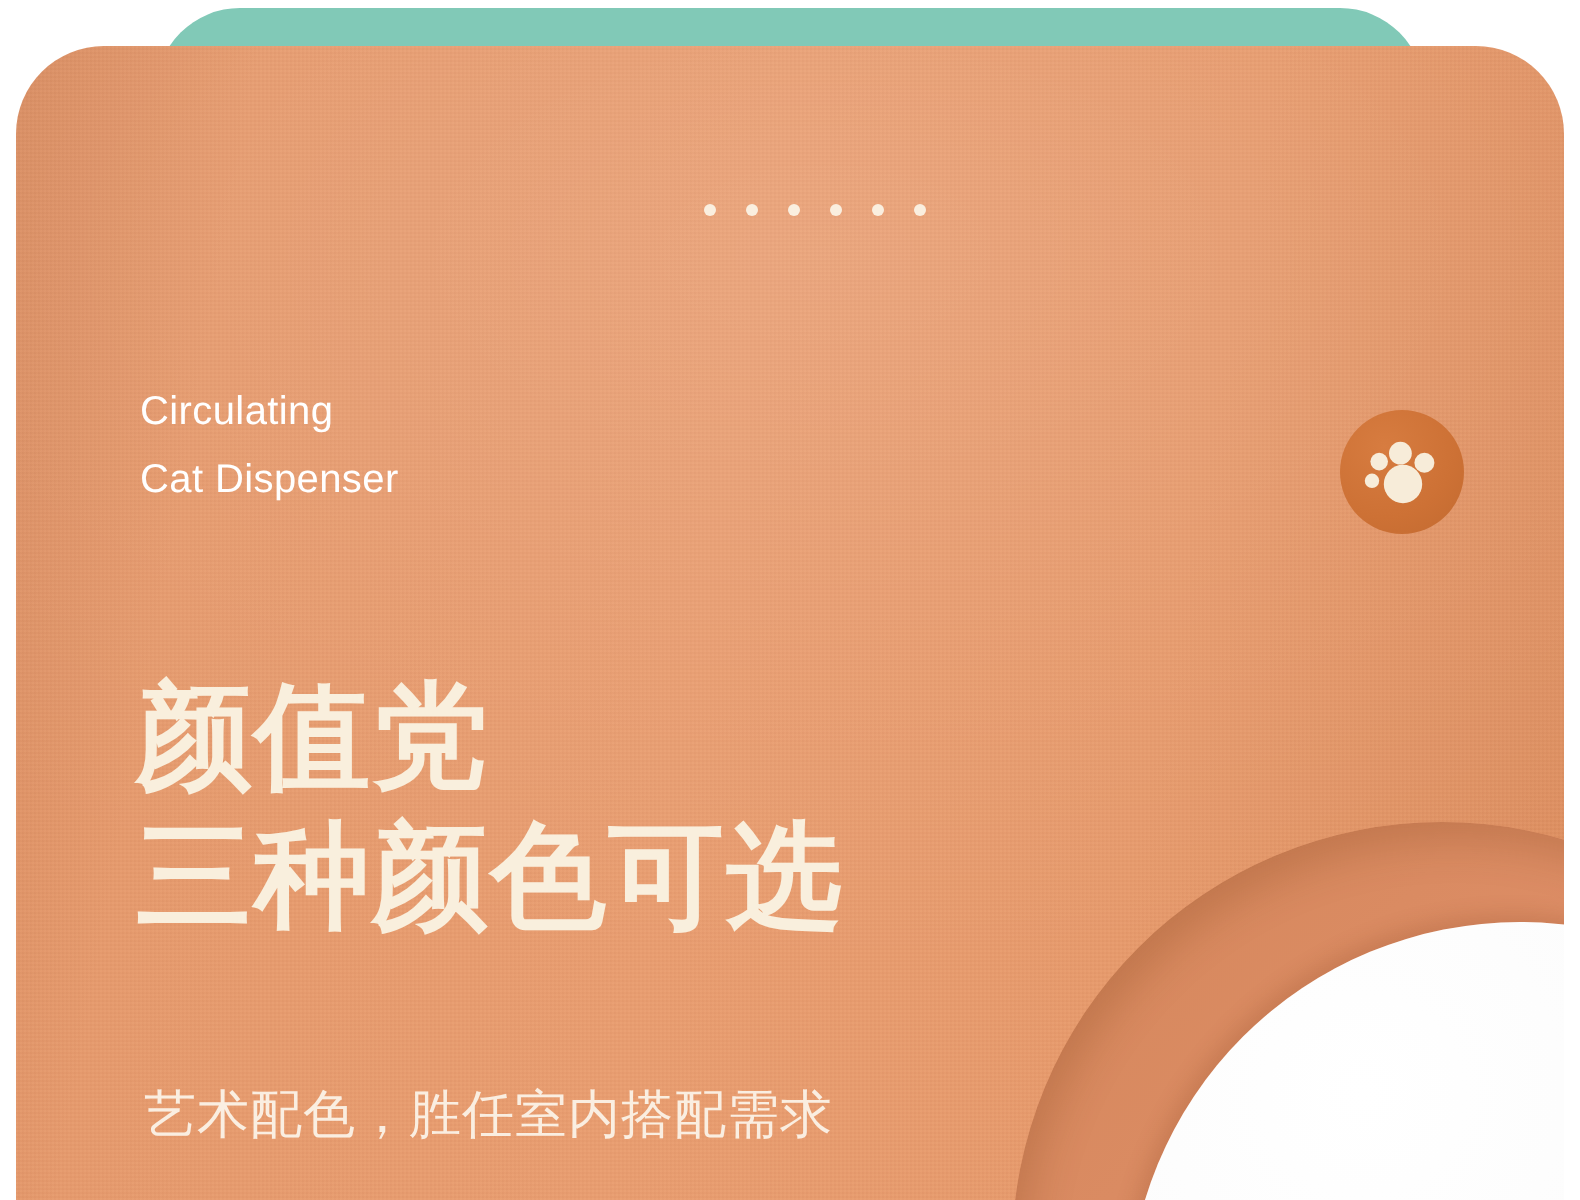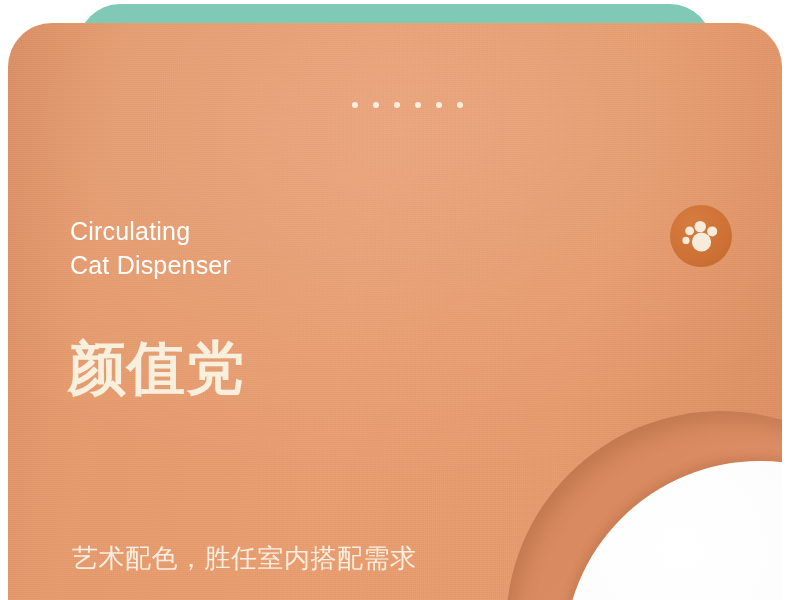--- a/index.html
+++ b/index.html
@@ -127,24 +127,24 @@
     display: flex;
     align-items: center;
     justify-content: center;
   }
   .paw-badge svg { display: block; }
 
   
   .eng-title {
     position: absolute;
     left: 62px;
-    top: 191px;
+    top: 166px;
     z-index: 8;
     color: #ffffff;
-    font-size: 25px;
+    font-size: 20px;
     line-height: 34px;
     font-weight: 400;
     letter-spacing: 0.2px;
     white-space: pre-line;
   }
 
   .headline {
     position: absolute;
     left: 60px;
     top: 310px;
@@ -201,18 +201,19 @@
         <circle cx="8.6" cy="14.8" r="4.4" fill="#f7ecd9"></circle>
         <circle cx="5.0" cy="24.4" r="3.6" fill="#f7ecd9"></circle>
       </svg>
     </div>
 
     <div class="eng-title">Circulating
 Cat Dispenser</div>
 
     <div class="headline">
       <span class="line">颜值党</span>
+      <span class="line">三种颜色可选</span>
     </div>
 
     <div class="subtitle">艺术配色，胜任室内搭配需求</div>
 
   </div>
 </div>
 
 </body></html>

